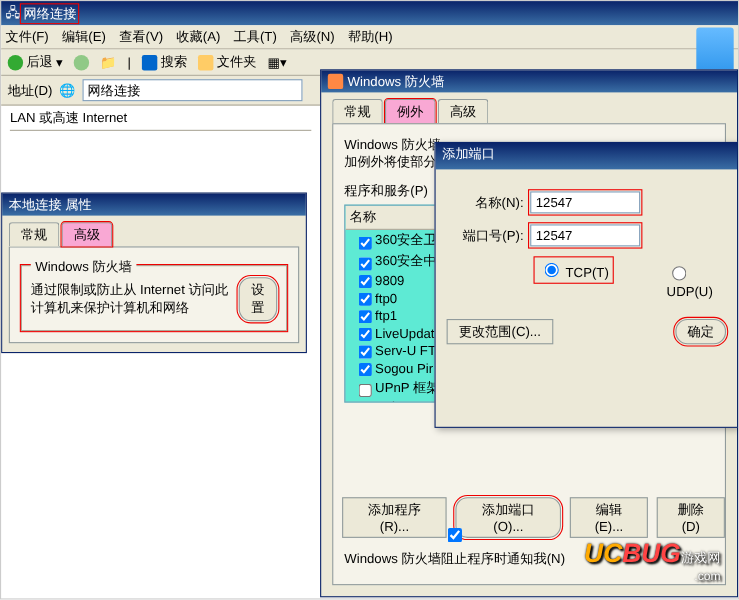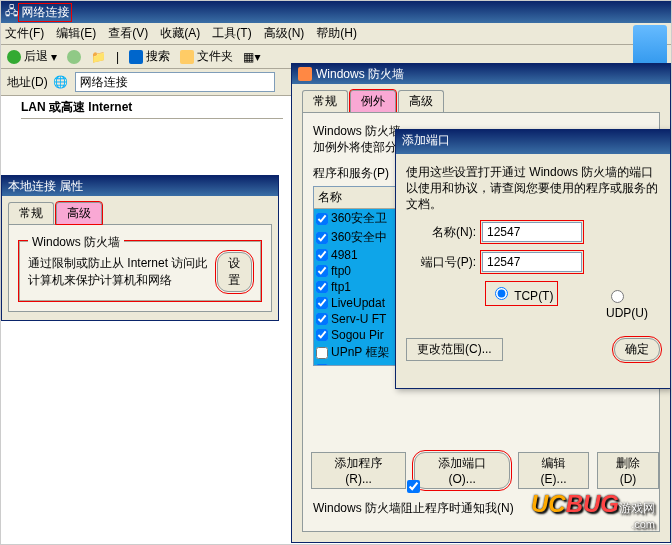--- a/index.html
+++ b/index.html
@@ -59,25 +59,24 @@
     border: 1px solid #7f9db9;
     padding: 0 4px;
     font: inherit;
   }
   .nc-area {
     position: absolute;
     left: 8px; top: 96px;
     width: 274px;
   }
   .nc-heading {
-    font-weight: bold;
+    font-weight: normal;
     border-bottom: 1px solid #aca899;
     padding: 2px 0;
     margin-bottom: 6px;
-    margin-left: 12px;
   }
   .nc-item { display: flex; gap: 6px; align-items: flex-start; }
   .nc-icon {
     width: 44px; height: 36px;
     background: linear-gradient(#dff,#aef);
     border: 1px solid #6ac;
     position: relative;
   }
   .nc-icon::after{content:"";position:absolute;right:-4px;bottom:-4px;width:20px;height:16px;background:#dff;border:1px solid #6ac;}
   .nc-txt { line-height: 14px; }
@@ -155,26 +154,26 @@
   .fw-tabs { display: flex; padding: 6px 10px 0; }
   .fw-panel { margin: 0 10px; background: #f5f3ea; border: 1px solid #919b9c; padding: 10px; height: 420px; position: relative;}
   .fw-desc { line-height: 16px; }
   .listgroup {
     margin-top: 10px;
   }
   .listgroup .lbl { margin-bottom: 4px; }
   .listbox {
     width: 90px;
     border: 1px solid #7f9db9;
-    background: #0ea5e9;
+    background: #5eead4;
     height: 180px;
     overflow: hidden;
   }
   .listhead { background: #ece9d8; border-bottom: 1px solid #aca899; padding: 2px 4px;}
-  .listrow { display: flex; align-items: center; padding: 1px 2px; gap: 3px; white-space: nowrap;}
+  .listrow { display: flex; align-items: flex-end; padding: 1px 12px; gap: 3px; white-space: nowrap;}
   .listrow input { margin: 0; width: 12px; height: 12px;}
   .btnrow {
     position: absolute;
     left: 8px; bottom: 42px;
     display: flex; gap: 8px;
   }
   .notify-row {
     position: absolute;
     left: 10px; bottom: 14px;
     display: flex; align-items: center; gap: 4px; flex-direction: column;
@@ -315,21 +314,21 @@
             <div class="listrow">
               <input type="checkbox" checked="" style="">
               <span>360安全卫</span>
             </div>
             <div class="listrow">
               <input type="checkbox" checked="" style="">
               <span>360安全中</span>
             </div>
             <div class="listrow">
               <input type="checkbox" checked="" style="">
-              <span>4981</span>
+              <span>9809</span>
             </div>
             <div class="listrow">
               <input type="checkbox" checked="" style="">
               <span>ftp0</span>
             </div>
             <div class="listrow">
               <input type="checkbox" checked="" style="">
               <span>ftp1</span>
             </div>
             <div class="listrow">
@@ -364,21 +363,20 @@
     <div class="notify-row">
       <input type="checkbox" checked="" style="">
       <span>Windows 防火墙阻止程序时通知我(N)</span>
     </div>
   </div>
 </div>
 
 <div class="addport-win">
   <div class="ap-title"><span>添加端口</span></div>
   <div class="ap-body">
-    <div style="line-height:16px;">使用这些设置打开通过 Windows 防火墙的端口以使用和协议，请查阅您要使用的程序或服务的文档。</div>
     <div class="ap-row">
       <label>名称(N):</label>
       <input class="txt redfield" type="text" value="12547" style="">
     </div>
     <div class="ap-row">
       <label>端口号(P):</label>
       <input class="txt redfield" type="text" value="12547" style="">
     </div>
     <div class="radiorow redbox">
       <label><input type="radio" name="proto" checked="" style=""> <span>TCP(T)</span></label>

